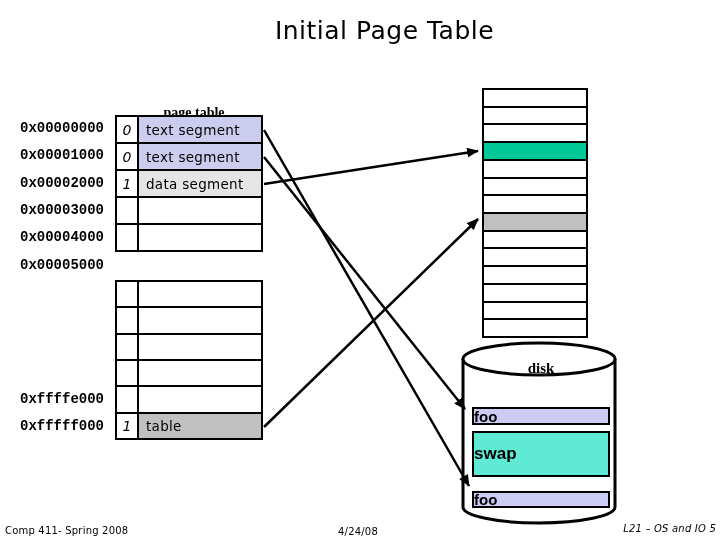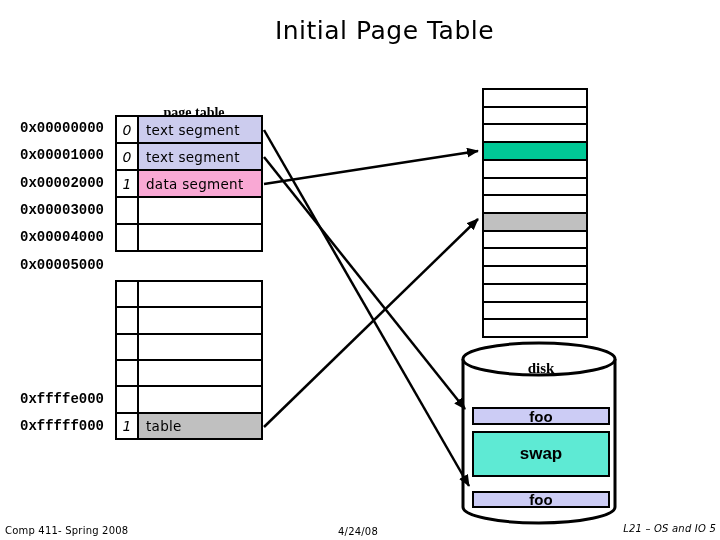--- a/index.html
+++ b/index.html
@@ -43,21 +43,21 @@
   #memory-box {
     position:absolute; left:482px; top:88px; width:106px; height:250px;
     border:2px solid #000; box-sizing:border-box; display:flex;
     flex-direction:column; background:#fff;
   }
   .mem-row { flex:1; border-bottom:2px solid #000; min-height:0; }
   .mem-row:last-child { border-bottom:none; }
   #overlay { position:absolute; left:0; top:0; width:720px; height:540px; pointer-events:none; }
   .disk-box {
     position:absolute; left:472px; width:138px; border:2px solid #000;
-    box-sizing:border-box; display:flex; align-items:center; justify-content:center;
+    box-sizing:border-box; display:flex; align-items:center; justify-content:flex-start;
     font-family:"Liberation Sans", sans-serif; font-weight:bold; font-size:15px;
   }
   #disk-box-foo-top { top:407px; height:18px; }
   #disk-box-swap { top:431px; height:46px; font-size:17px; }
   #disk-box-foo-bottom { top:491px; height:17px; }
   .footer-text { position:absolute; font-size:10px; letter-spacing:0.2px; white-space:nowrap; }
   #footer-left { left:5px; top:525px; }
   #footer-center { left:338px; top:526px; }
   #footer-right { right:4px; top:523px;font-style:italic; }
 </style>
@@ -86,21 +86,21 @@
       <div class="pt-row">
         <div class="pt-flag">0</div>
         <div class="pt-seg" style="background: rgb(204, 204, 238);">text segment</div>
       </div>
       <div class="pt-row">
         <div class="pt-flag">0</div>
         <div class="pt-seg" style="background: rgb(204, 204, 238);">text segment</div>
       </div>
       <div class="pt-row">
         <div class="pt-flag">1</div>
-        <div class="pt-seg" style="background: #f9a8d4;">data segment</div>
+        <div class="pt-seg" style="background: #e5e5e5;">data segment</div>
       </div>
       <div class="pt-row">
         <div class="pt-flag"></div>
         <div class="pt-seg" style="background: transparent;"></div>
       </div>
       <div class="pt-row">
         <div class="pt-flag"></div>
         <div class="pt-seg" style="background: transparent;"></div>
       </div>
     </div>

